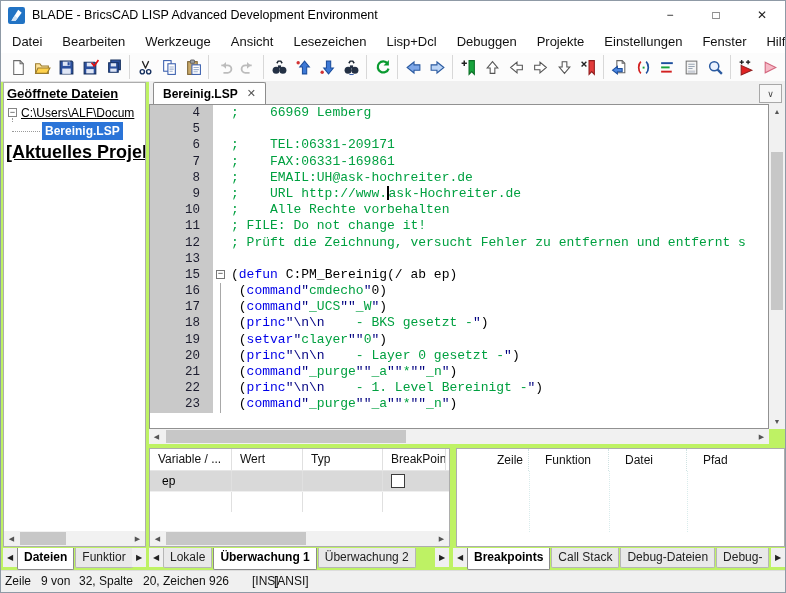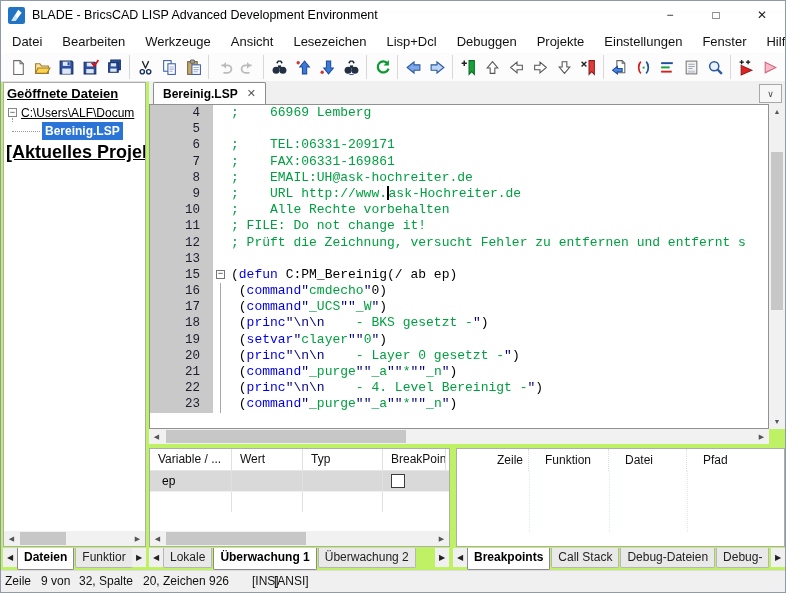--- a/index.html
+++ b/index.html
@@ -445,21 +445,21 @@
           <div class="cl"><span class="cl-num">11</span><span class="cl-fold"></span><span class="cl-text"><span class="tk-c">; FILE: Do not change it!</span></span></div>
           <div class="cl"><span class="cl-num">12</span><span class="cl-fold"></span><span class="cl-text"><span class="tk-c">; Prüft die Zeichnung, versucht Fehler zu entfernen und entfernt s</span></span></div>
           <div class="cl"><span class="cl-num">13</span><span class="cl-fold"></span><span class="cl-text"></span></div>
           <div class="cl"><span class="cl-num">15</span><span class="cl-fold"><span class="fold-box">−</span></span><span class="cl-text"><span class="tk-p">(</span><span class="tk-k">defun</span><span class="tk-p"> C:PM_Bereinig(/ ab ep)</span></span></div>
           <div class="cl"><span class="cl-num">16</span><span class="cl-fold"><span class="fold-line"></span></span><span class="cl-text"><span class="tk-p"> (</span><span class="tk-k">command</span><span class="tk-q">"</span><span class="tk-s">cmdecho</span><span class="tk-q">"</span><span class="tk-p">0)</span></span></div>
           <div class="cl"><span class="cl-num">17</span><span class="cl-fold"><span class="fold-line"></span></span><span class="cl-text"><span class="tk-p"> (</span><span class="tk-k">command</span><span class="tk-q">"</span><span class="tk-s">_UCS</span><span class="tk-q">""</span><span class="tk-s">_W</span><span class="tk-q">"</span><span class="tk-p">)</span></span></div>
           <div class="cl"><span class="cl-num">18</span><span class="cl-fold"><span class="fold-line"></span></span><span class="cl-text"><span class="tk-p"> (</span><span class="tk-k">princ</span><span class="tk-q">"\n\n</span><span class="tk-s">    - BKS gesetzt -</span><span class="tk-q">"</span><span class="tk-p">)</span></span></div>
           <div class="cl"><span class="cl-num">19</span><span class="cl-fold"><span class="fold-line"></span></span><span class="cl-text"><span class="tk-p"> (</span><span class="tk-k">setvar</span><span class="tk-q">"</span><span class="tk-s">clayer</span><span class="tk-q">""</span><span class="tk-s">0</span><span class="tk-q">"</span><span class="tk-p">)</span></span></div>
           <div class="cl"><span class="cl-num">20</span><span class="cl-fold"><span class="fold-line"></span></span><span class="cl-text"><span class="tk-p"> (</span><span class="tk-k">princ</span><span class="tk-q">"\n\n</span><span class="tk-s">    - Layer 0 gesetzt -</span><span class="tk-q">"</span><span class="tk-p">)</span></span></div>
           <div class="cl"><span class="cl-num">21</span><span class="cl-fold"><span class="fold-line"></span></span><span class="cl-text"><span class="tk-p"> (</span><span class="tk-k">command</span><span class="tk-q">"</span><span class="tk-s">_purge</span><span class="tk-q">""</span><span class="tk-s">_a</span><span class="tk-q">""</span><span class="tk-s">*</span><span class="tk-q">""</span><span class="tk-s">_n</span><span class="tk-q">"</span><span class="tk-p">)</span></span></div>
-          <div class="cl"><span class="cl-num">22</span><span class="cl-fold"><span class="fold-line"></span></span><span class="cl-text"><span class="tk-p"> (</span><span class="tk-k">princ</span><span class="tk-q">"\n\n</span><span class="tk-s">    - 4. Level Bereinigt -</span><span class="tk-q">"</span><span class="tk-p">)</span></span></div>
+          <div class="cl"><span class="cl-num">22</span><span class="cl-fold"><span class="fold-line"></span></span><span class="cl-text"><span class="tk-p"> (</span><span class="tk-k">princ</span><span class="tk-q">"\n\n</span><span class="tk-s">    - 1. Level Bereinigt -</span><span class="tk-q">"</span><span class="tk-p">)</span></span></div>
           <div class="cl"><span class="cl-num">23</span><span class="cl-fold"><span class="fold-line"></span></span><span class="cl-text"><span class="tk-p"> (</span><span class="tk-k">command</span><span class="tk-q">"</span><span class="tk-s">_purge</span><span class="tk-q">""</span><span class="tk-s">_a</span><span class="tk-q">""</span><span class="tk-s">*</span><span class="tk-q">""</span><span class="tk-s">_n</span><span class="tk-q">"</span><span class="tk-p">)</span></span></div>
         </div>
     </div>
     <div class="vscroll" style="top:23px;right:0;height:325px;">
       <span class="sb-arrow" style="left:0;top:0;width:16px;">▲</span>
       <span class="sb-thumb" style="left:2px;right:2px;top:48px;height:158px;"></span>
       <span class="sb-arrow" style="left:0;bottom:0;width:16px;">▼</span>
     </div>
     <div class="hscroll" style="left:0;top:348px;width:620px;">
       <span class="sb-arrow" style="left:0;top:0;">◀</span>

